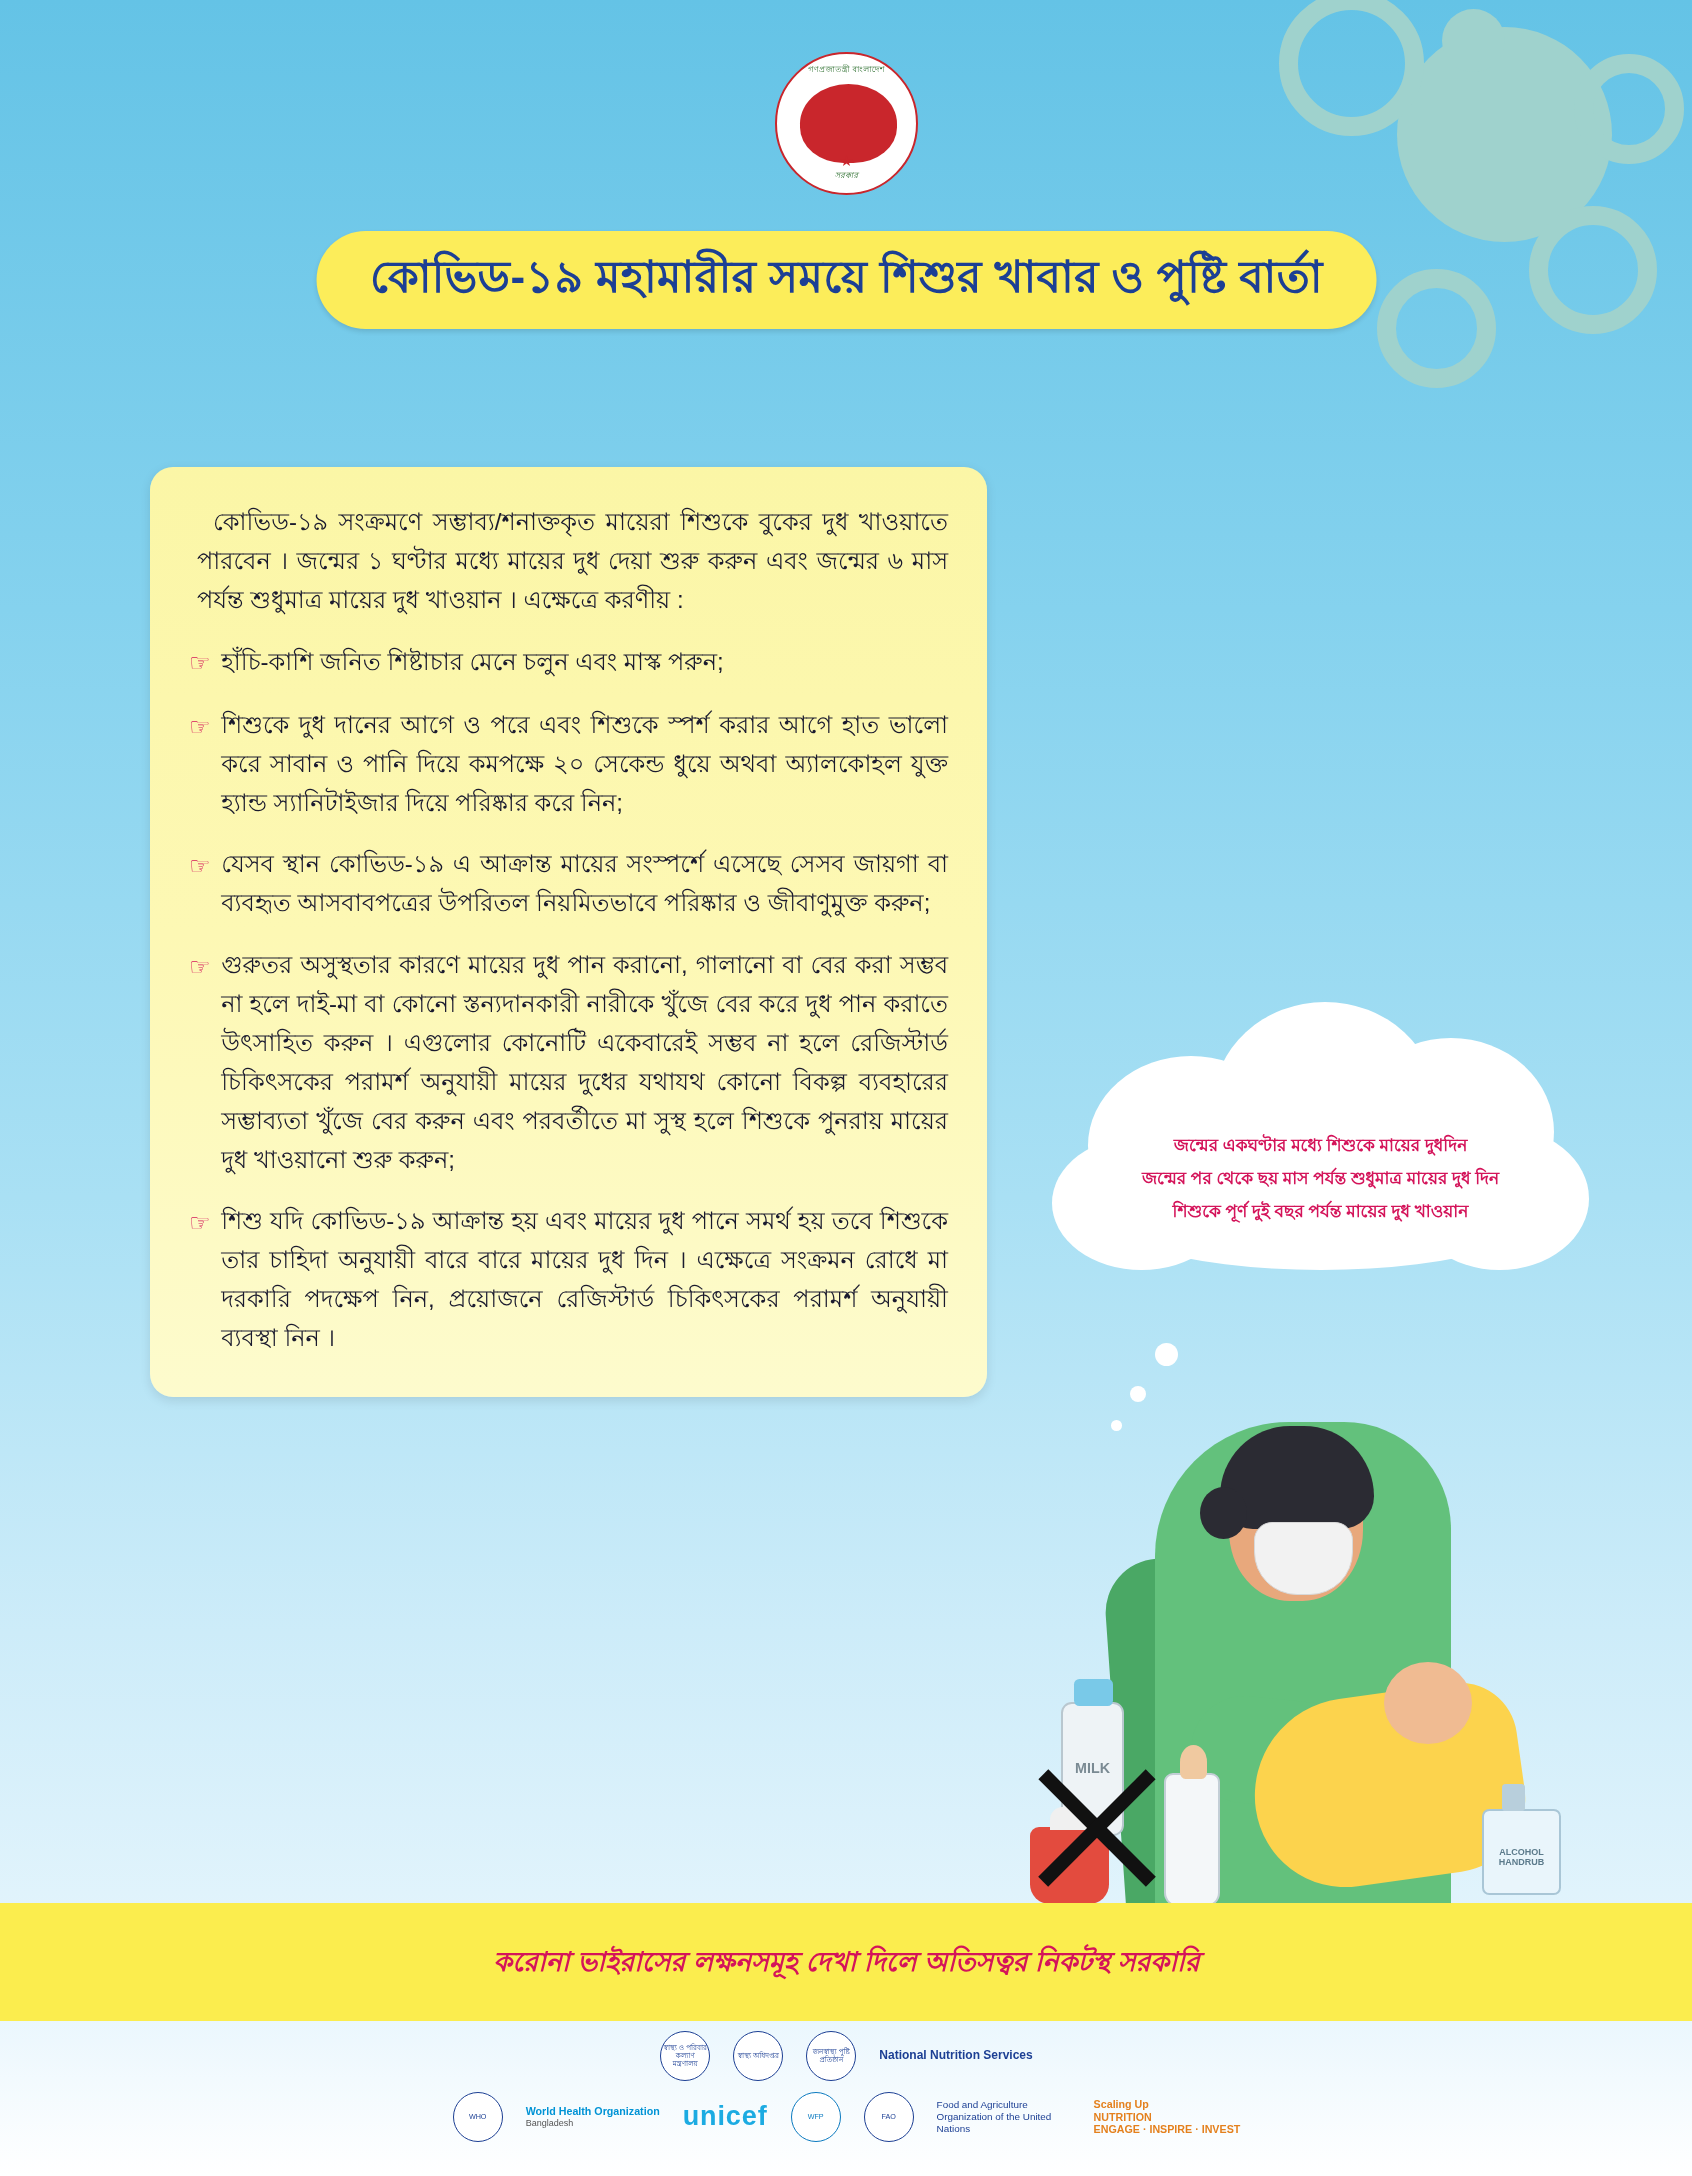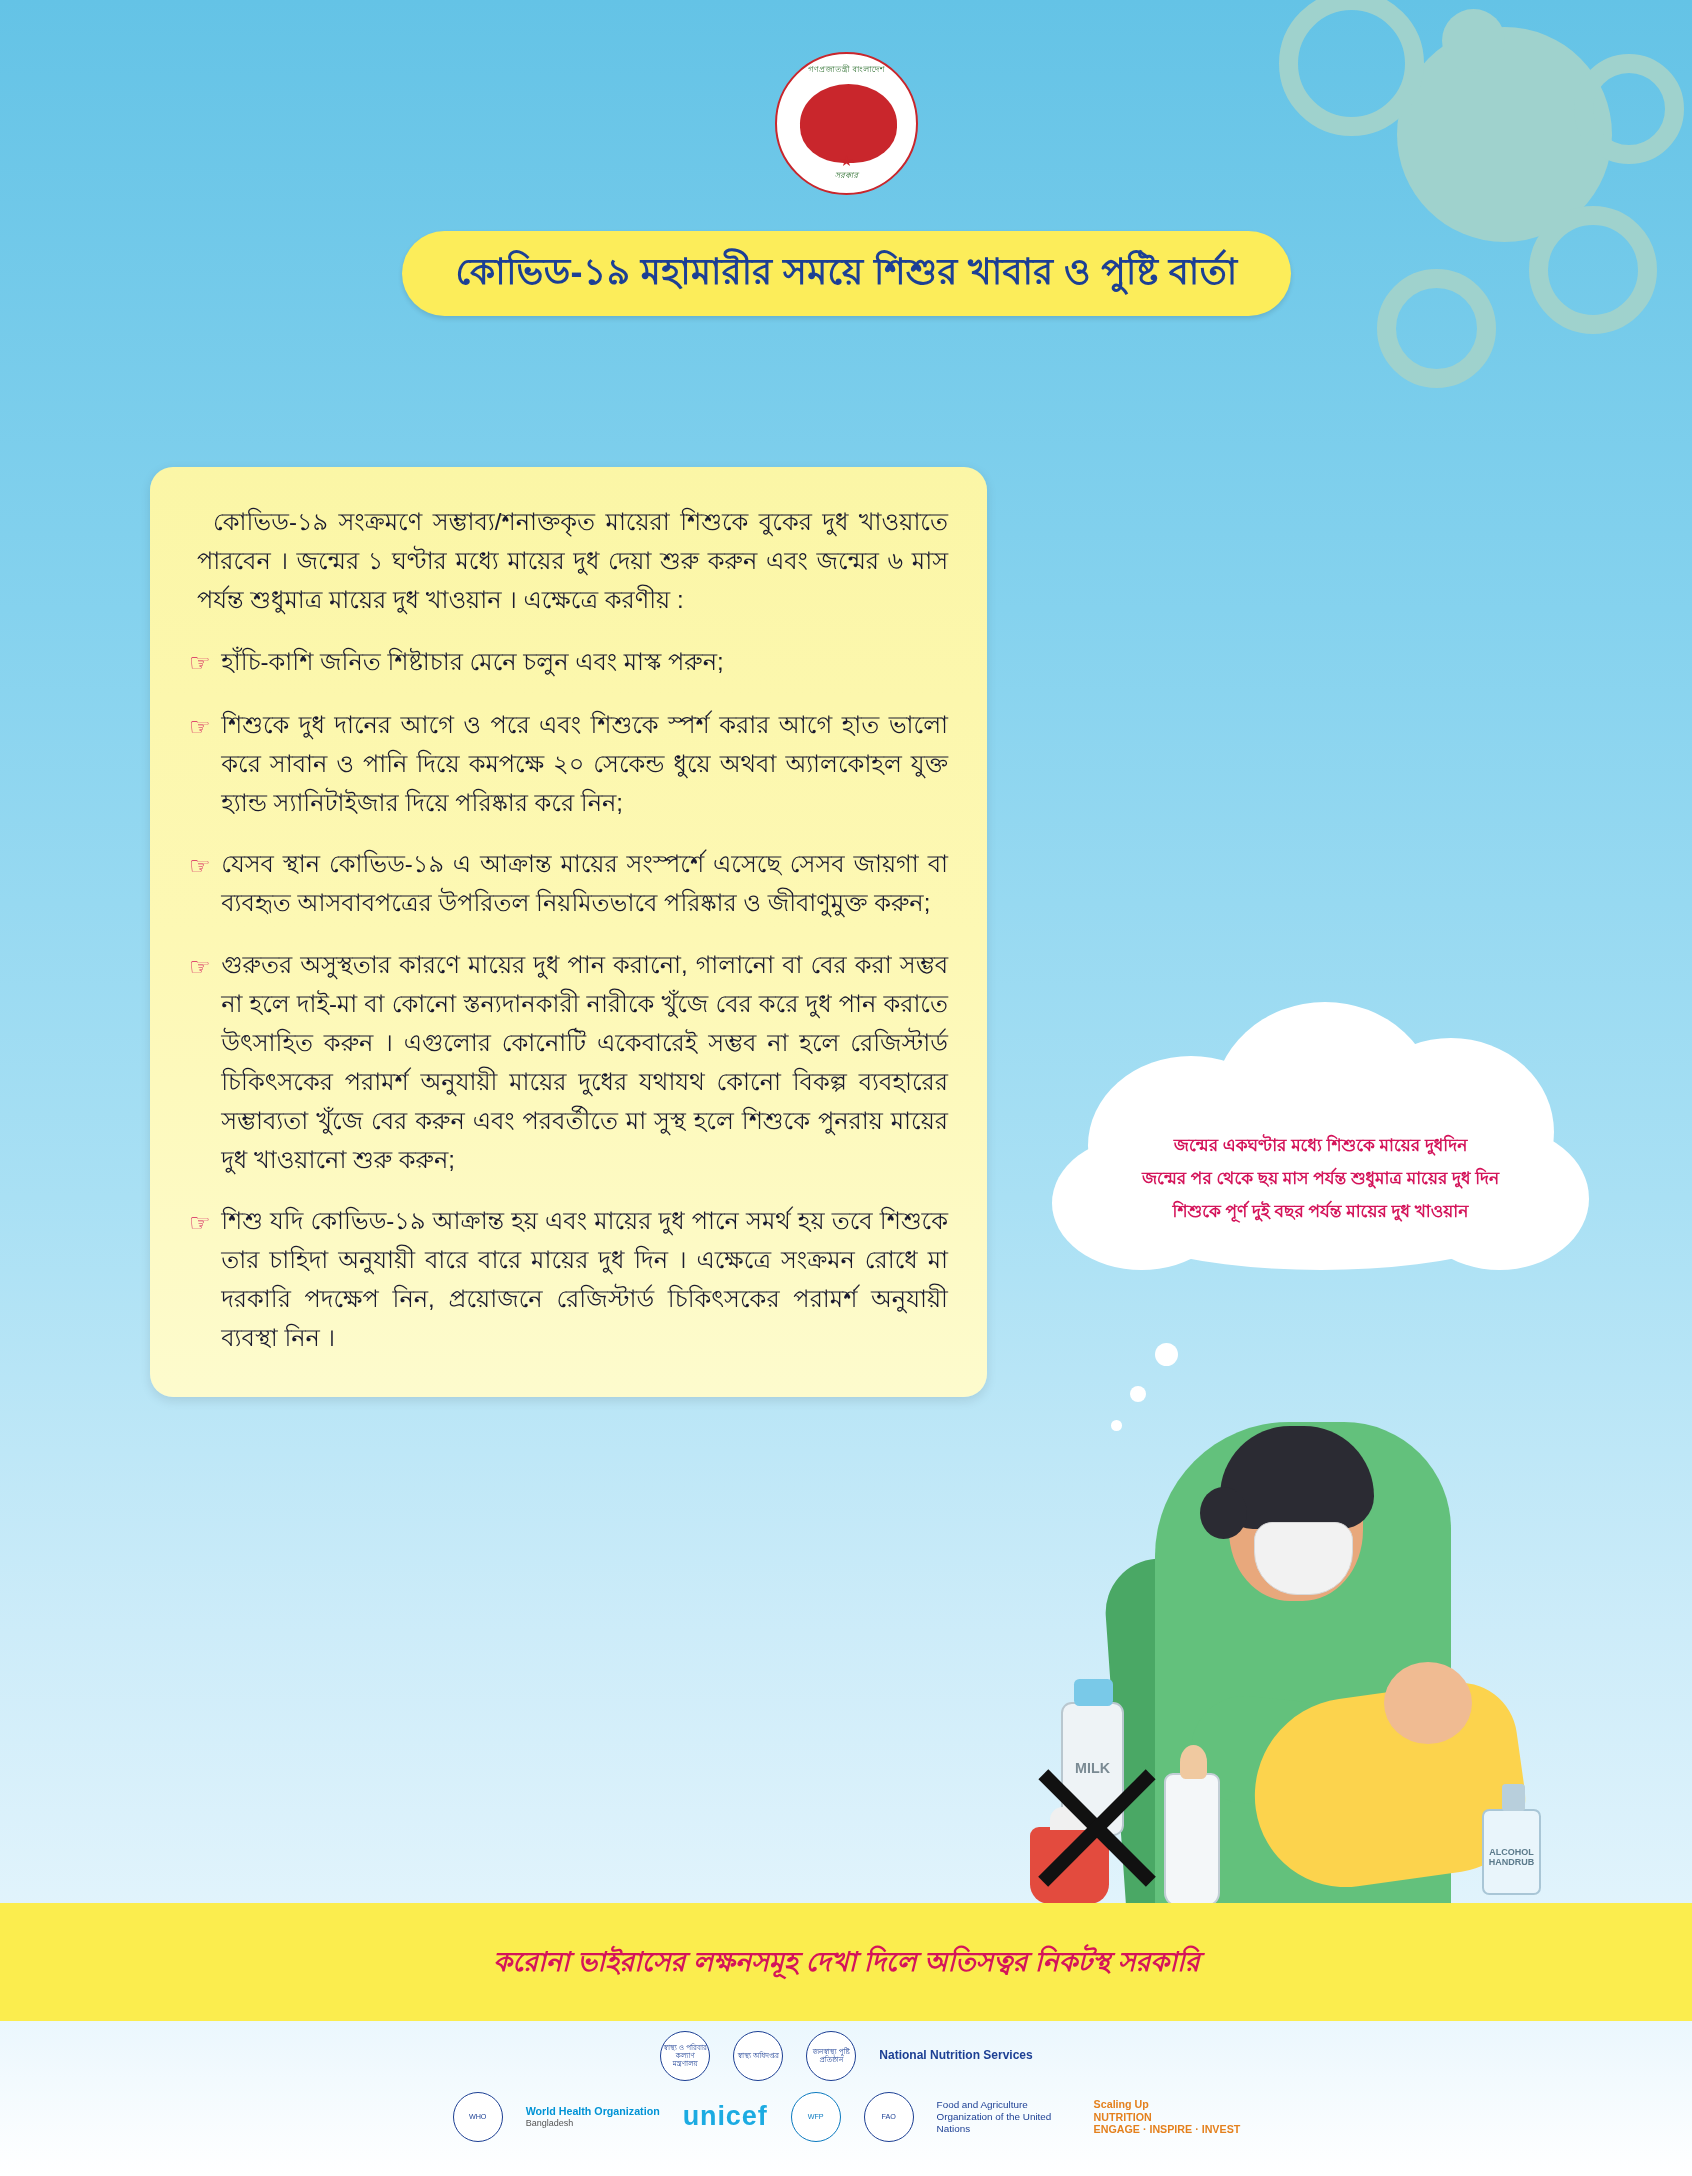--- a/index.html
+++ b/index.html
@@ -91,21 +91,21 @@
     top: 231px;
     left: 50%;
     transform: translateX(-50%);
     background: #fced5a;
     border-radius: 54px;
     padding: 12.5px 54px;
     box-shadow: 0 2.7px 5.4px rgba(0,0,0,.12);
     white-space: nowrap;
   }
   .title-banner .t {
-    font-size: 36px;
+    font-size: 44px;
     font-weight: bold;
     color: #1c3f94;
     letter-spacing: 0.4px;
   }
   .subtitle {
     position: absolute;
     top: 365px;
     left: 0; right: 0;
     text-align: center;
     font-size: 26px;
@@ -319,21 +319,21 @@
     left: 0; top: 70px;
     width: 152px; height: 14.3px;
     background: #111;
   }
   .cross span:first-child { transform: rotate(45deg); }
   .cross span:last-child { transform: rotate(-45deg); }
 
   .sanitizer {
     position: absolute;
     left: 1482px; top: 1809px;
-    width: 59px; height: 86px;
+    width: 79px; height: 86px;
     background: #e9f5fb;
     border: 2.7px solid #a9c6d6;
     border-radius: 7.2px;
     box-sizing: border-box;
     padding-left: 12px;
   }
   .sanitizer .pump {
     position: absolute;
     left: 18px; top: -27px;
     width: 23px; height: 27px;

